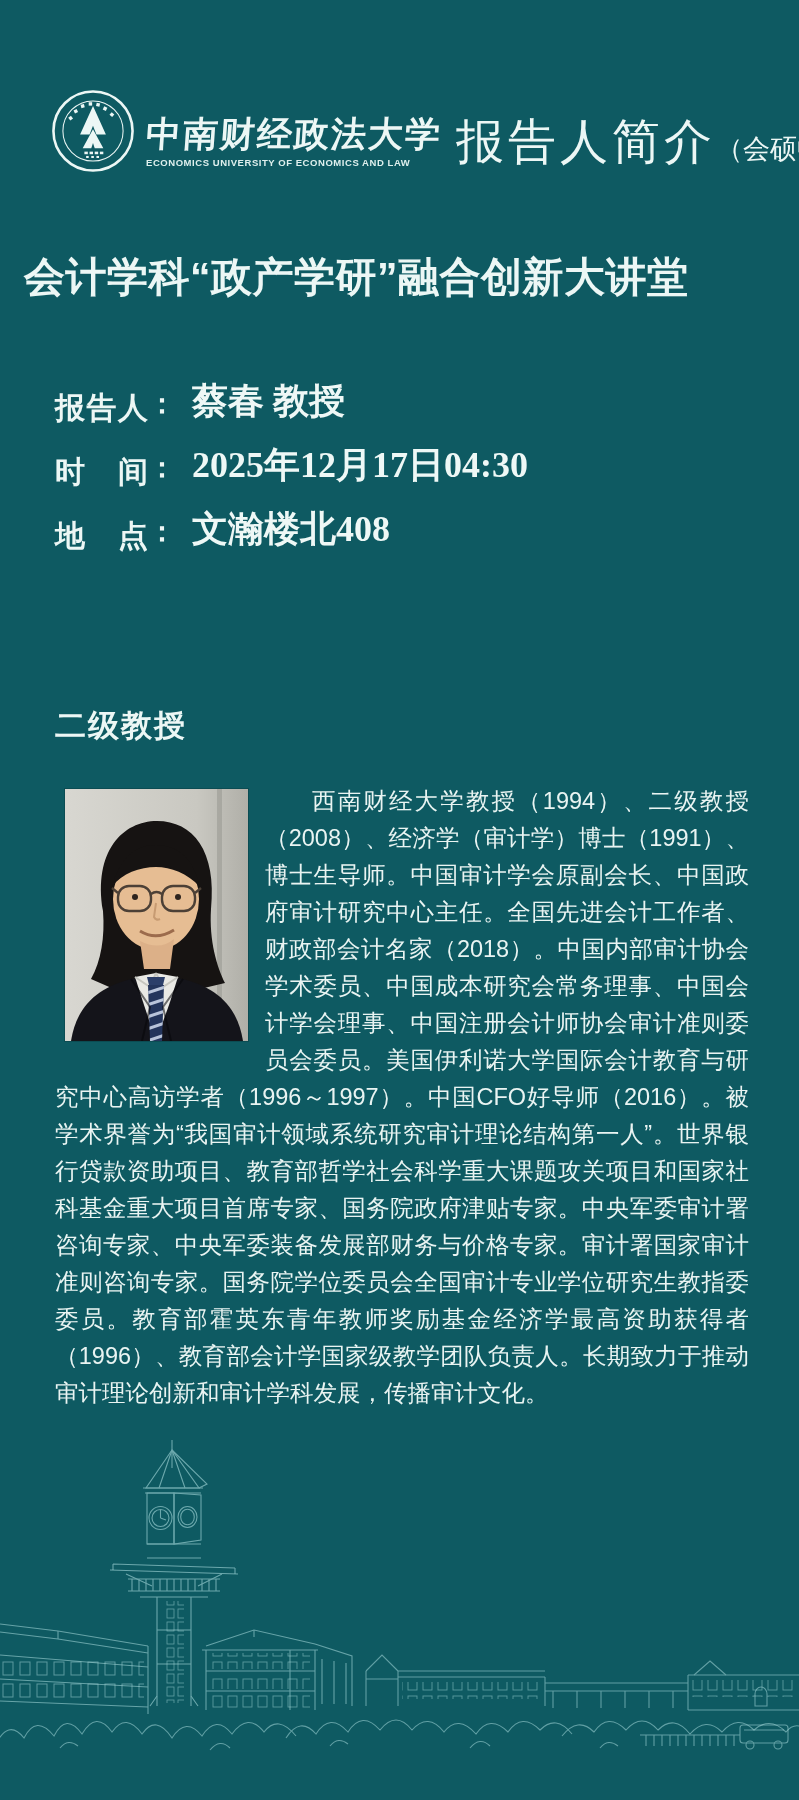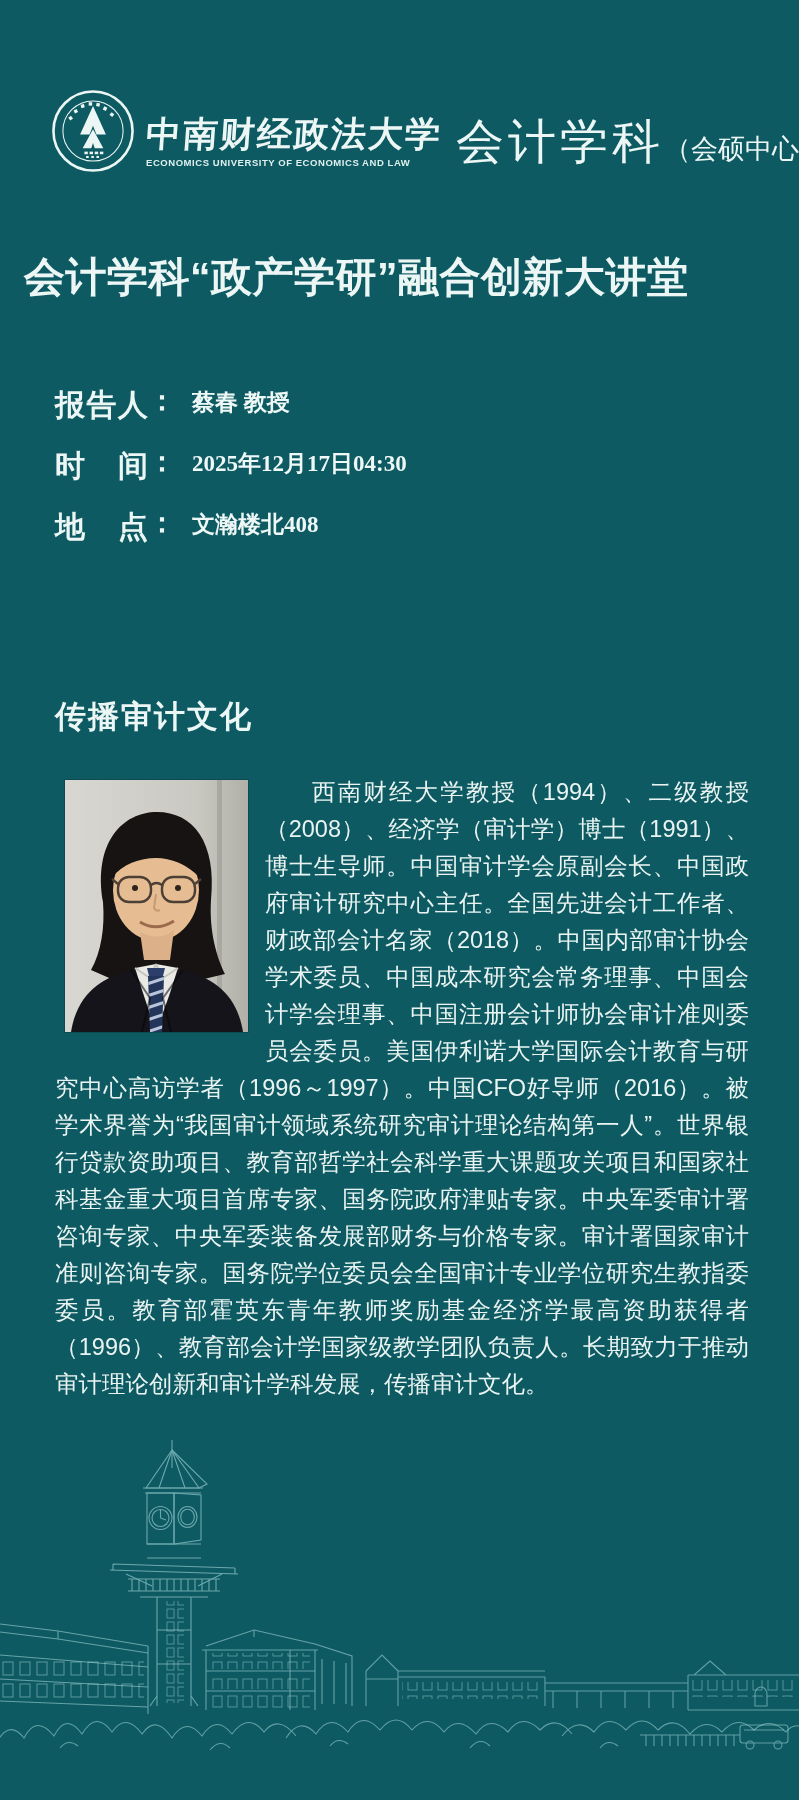--- a/index.html
+++ b/index.html
@@ -47,21 +47,21 @@
   .info-row{margin-bottom:23px;line-height:34px;white-space:nowrap;}
   .info-label{
     display:inline-block;width:93px;
     font-weight:900;font-size:30px;
     text-align:justify;text-align-last:justify;
     vertical-align:bottom;
   }
   .info-colon{font-weight:900;font-size:28px;}
   .info-value{
     font-family:"Liberation Serif", serif;
-    font-weight:bold;font-size:23px;margin-left:16px;
+    font-weight:bold;font-size:36px;margin-left:16px;
     color:#eef8f6;
   }
   
   .bio-heading{
     margin:152px 0 0 55px;
     font-size:31px;font-weight:900;letter-spacing:2px;
   }
   .bio{margin:36px 50px 16px 55px;}
   .bio-photo{
     float:left;width:183px;height:252px;
@@ -106,39 +106,39 @@
         <rect x="54" y="17.5" width="4" height="4" transform="rotate(12 56 19)"></rect>
         <rect x="62" y="22" width="4" height="4" transform="rotate(26 64 24)"></rect>
         <rect x="70" y="29" width="4" height="4" transform="rotate(40 72 31)"></rect>
       </g>
     </svg>
     <div class="uni-block" data-interactable="false">
       <div class="uni-cn" data-interactable="false">中南财经政法大学</div>
       <div class="uni-en" data-interactable="false">ECONOMICS UNIVERSITY OF ECONOMICS AND LAW</div>
     </div>
     <div class="school-block" data-interactable="false">
-      <span class="school-name" data-interactable="false">会计学科</span><span class="school-sub" data-interactable="false">（会硕中心）</span>
+      <span class="school-name" data-interactable="false">报告人简介</span><span class="school-sub" data-interactable="false">（会硕中心）</span>
     </div>
   </div>
 
   <h1 class="main-title" data-interactable="false">会计学科“政产学研”融合创新大讲堂</h1>
 
   <div class="info" data-interactable="false">
     <div class="info-row" data-interactable="false">
       <span class="info-label" data-interactable="false">报告人</span><span class="info-colon" data-interactable="false">：</span><span class="info-value" data-interactable="false">蔡春 教授</span>
     </div>
     <div class="info-row" data-interactable="false">
       <span class="info-label" data-interactable="false">时间</span><span class="info-colon" data-interactable="false">：</span><span class="info-value" data-interactable="false">2025年12月17日04:30</span>
     </div>
     <div class="info-row" data-interactable="false">
       <span class="info-label" data-interactable="false">地点</span><span class="info-colon" data-interactable="false">：</span><span class="info-value" data-interactable="false">文瀚楼北408</span>
     </div>
   </div>
 
-  <h2 class="bio-heading" data-interactable="false">传播审计文化</h2>
+  <h2 class="bio-heading" data-interactable="false">二级教授</h2>
 
   <div class="bio" data-interactable="false">
     <svg class="bio-photo" viewBox="0 0 183 252" data-interactable="false">
       <defs>
         <linearGradient id="pbg" x1="0" y1="0" x2="1" y2="0">
           <stop offset="0" stop-color="#d8d7d1"></stop>
           <stop offset="0.72" stop-color="#c9c8c1"></stop>
           <stop offset="1" stop-color="#b0afa8"></stop>
         </linearGradient>
         <clipPath id="tieclip">

